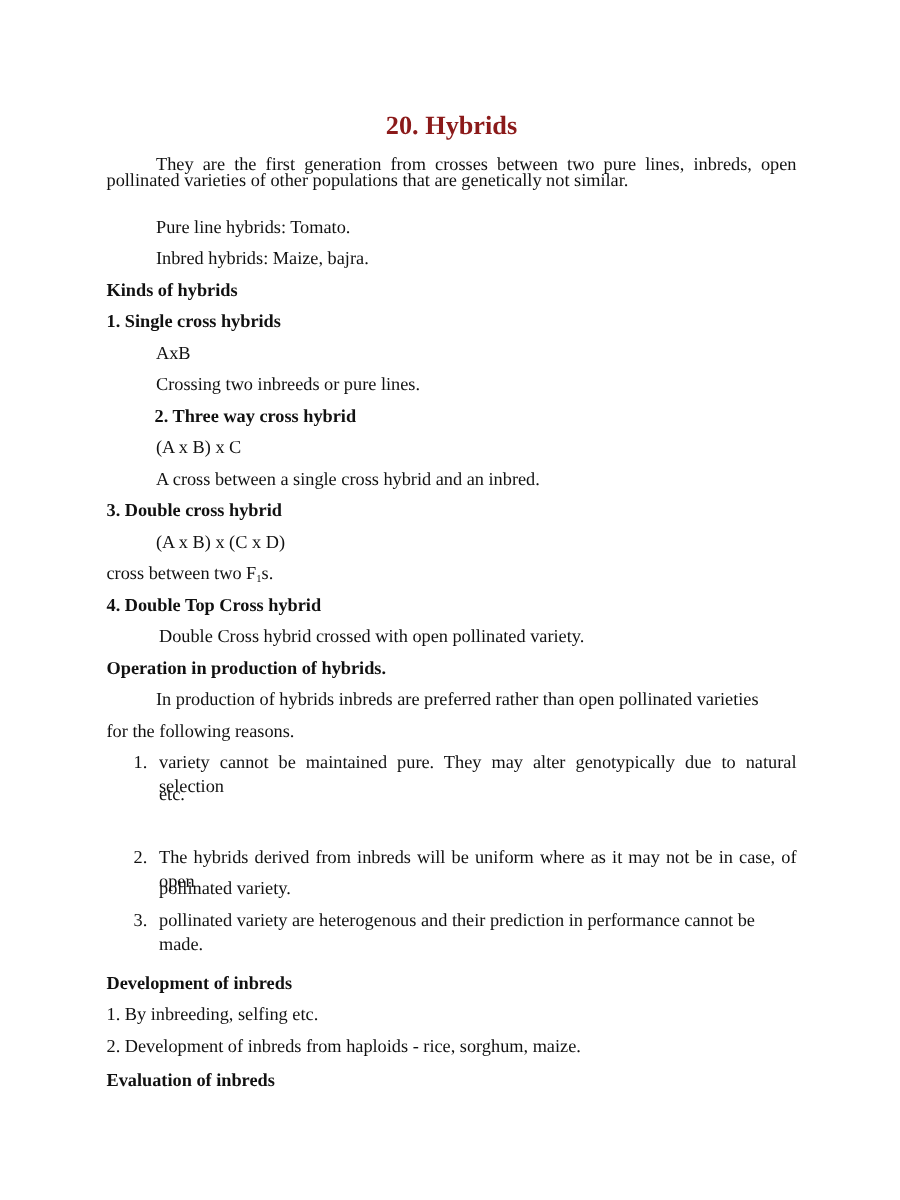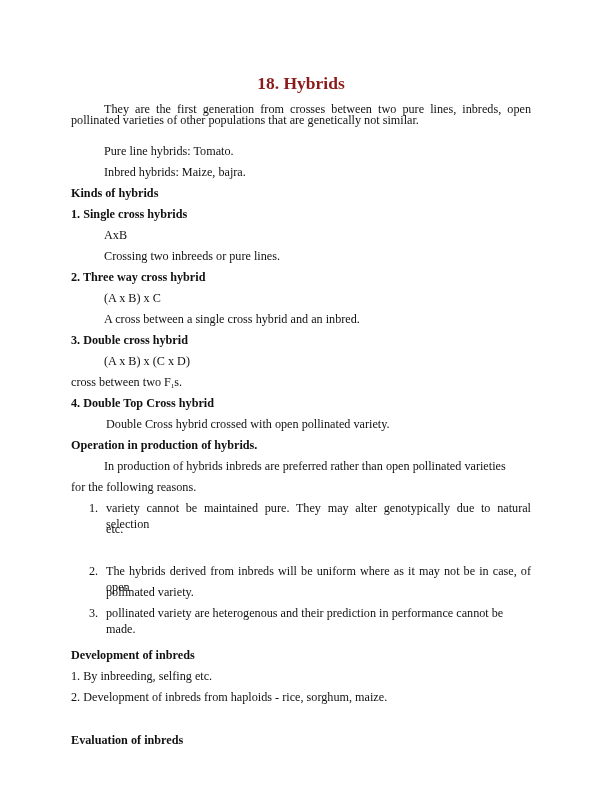--- a/index.html
+++ b/index.html
@@ -69,34 +69,34 @@
       text-align: left;
       height: 21px;
     }
     sub { font-size: 7px; vertical-align: -2px; }
   </style>
 </head>
 <body>
 
 <div class="page">
 
-  <div class="title">18. Hybrids</div>
+  <div class="title">20. Hybrids</div>
 
   <div class="line justify" style="top:101px; text-indent:33px; width:460px;">They are the first generation from crosses between two pure lines, inbreds, open</div>
   <div class="line" style="top:112px;">pollinated varieties of other populations that are genetically not similar.</div>
   <div class="line indent" style="top:143px;">Pure line hybrids: Tomato.</div>
   <div class="line indent" style="top:164px;">Inbred hybrids: Maize, bajra.</div>
 
   <div class="line bold" style="top:185px;">Kinds of hybrids</div>
 
   <div class="line bold" style="top:206px;text-align:right;">1. Single cross hybrids</div>
   <div class="line indent" style="top:227px;">AxB</div>
   <div class="line indent" style="top:248px;">Crossing two inbreeds or pure lines.</div>
 
-  <div class="line bold" style="top:269px;">2. Three way cross hybrid</div>
+  <div class="line bold" style="top:269px;margin-left:32px;">2. Three way cross hybrid</div>
   <div class="line indent" style="top:290px;">(A x B) x C</div>
   <div class="line indent" style="top:311px;">A cross between a single cross hybrid and an inbred.</div>
 
   <div class="line bold" style="top:332px;">3. Double cross hybrid</div>
   <div class="line indent" style="top:353px;">(A x B) x (C x D)</div>
   <div class="line" style="top:374px;"><span>cross between two F</span><sub>1</sub><span>s.</span></div>
 
   <div class="line bold" style="top:395px;">4. Double Top Cross hybrid</div>
   <div class="line indent2" style="top:416px;">Double Cross hybrid crossed with open pollinated variety.</div>
 
@@ -120,15 +120,15 @@
     <div class="num" style="top:605px; left:18px;">3.</div>
     <div class="list-text" style="top:605px;">
       <span class="ll">pollinated variety are heterogenous and their prediction in performance cannot be made.</span>
     </div>
   </div>
 
   <div class="line bold" style="top:647px;">Development of inbreds</div>
   <div class="line" style="top:668px;">1. By inbreeding, selfing etc.</div>
   <div class="line" style="top:689px;">2. Development of inbreds from haploids - rice, sorghum, maize.</div>
 
-  <div class="line bold" style="top:732px;">Evaluation of inbreds</div>
+  <div class="line bold" style="top:712px;">Evaluation of inbreds</div>
 
 </div>
 
 </body></html>

